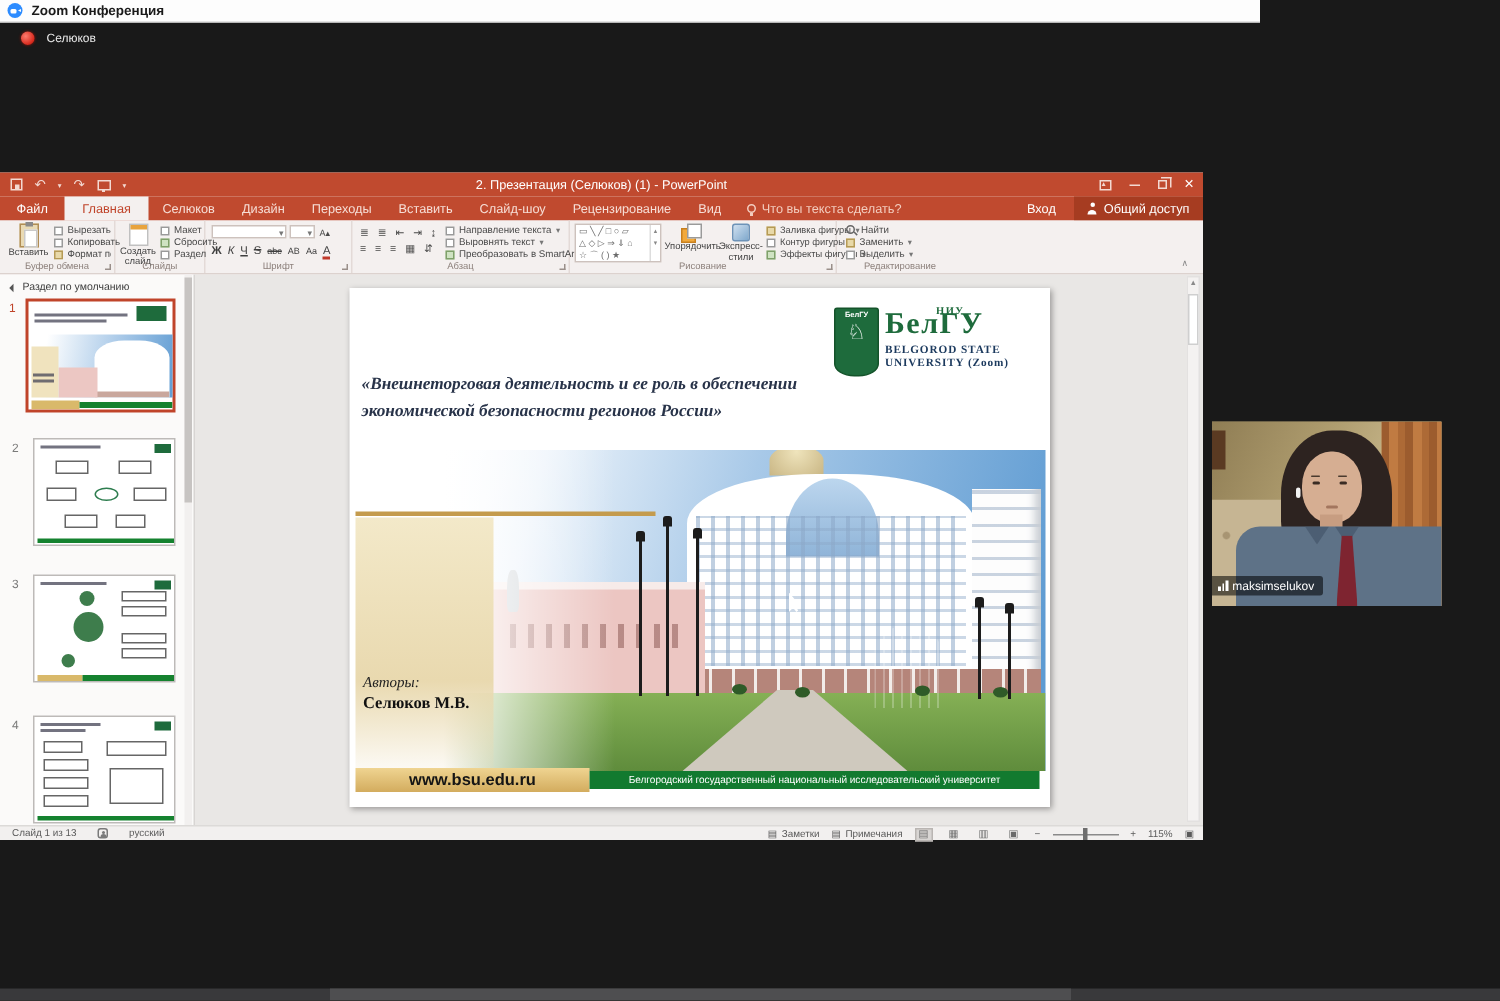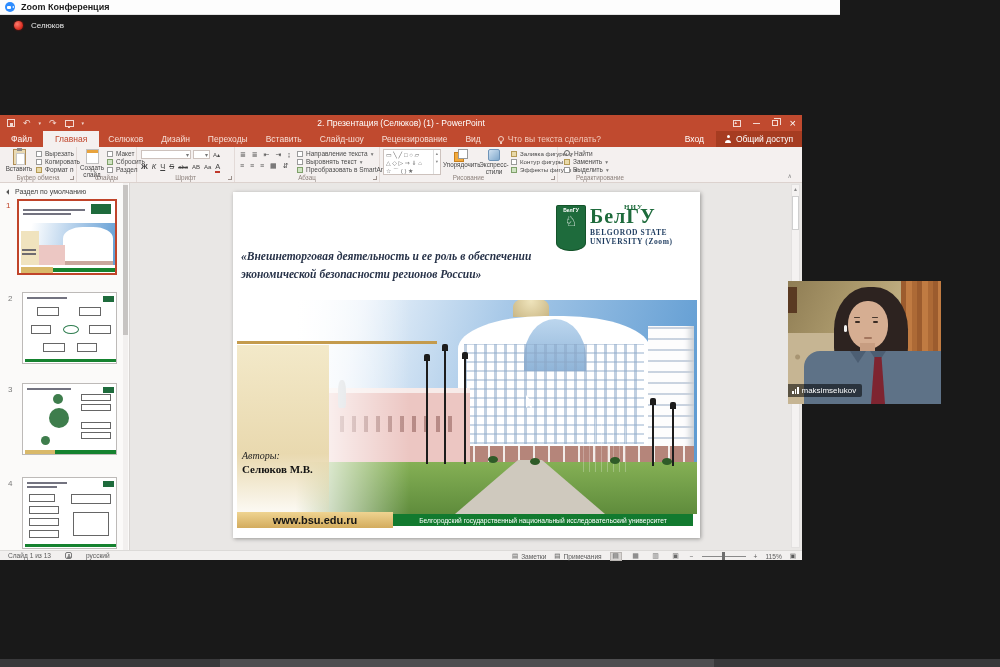--- a/index.html
+++ b/index.html
@@ -192,21 +192,21 @@
   .acc-ic:before{content:"";position:absolute;left:2.2px;top:1px;width:2px;height:2px;border-radius:50%;background:#7a7a7a;}
   .acc-ic:after{content:"";position:absolute;left:1.2px;bottom:.5px;width:4px;height:2px;border-radius:2px 2px 0 0;background:#7a7a7a;}
   .sb-right{position:absolute;right:6px;top:0;height:10px;display:flex;align-items:center;gap:8px;}
   .sb-item{display:flex;align-items:center;gap:3px;}
   .view-ic{width:12px;height:9px;display:flex;align-items:center;justify-content:center;font-size:7px;color:#6a6a6a;}
   .view-ic.on{background:#D8D5D3;border:1px solid #B9B5B2;}
   .zoom-track{width:44px;height:1px;background:#8a8a8a;position:relative;}
   .zoom-handle{position:absolute;left:20px;top:-3.5px;width:3px;height:8px;background:#6e6e6e;}
 
   
-  .video{position:absolute;left:788px;top:281px;width:153px;height:123px;overflow:hidden;background:#A5946A;}
+  .video{position:absolute;left:808px;top:281px;width:153px;height:123px;overflow:hidden;background:#A5946A;}
   .v-wall{position:absolute;inset:0;background:linear-gradient(115deg,#8f7d54 0%,#af9d6f 40%,#c3b286 62%,#cabc92 75%);}
   .v-frame{position:absolute;left:0;top:6px;width:9px;height:26px;background:#5a3a22;}
   .v-curtain{position:absolute;left:113px;top:0;width:67px;height:123px;
         background:repeating-linear-gradient(90deg,#9c5c2e 0 5px,#c07b42 5px 11px,#ad6a36 11px 16px);}
   .v-window{position:absolute;left:180px;top:0;width:10px;height:123px;background:#e9e5da;}
   .v-edge{position:absolute;left:190px;top:0;width:2px;height:123px;background:#1a1a1a;}
   .v-chair{position:absolute;left:-18px;top:52px;width:92px;height:80px;background:#c6b593;border-radius:14px;
         background-image:radial-gradient(circle at 30% 30%,rgba(122,100,66,.4) 2px,transparent 3px),
                          radial-gradient(circle at 70% 60%,rgba(122,100,66,.4) 2px,transparent 3px);}
   .v-hair{position:absolute;left:46px;top:6px;width:74px;height:92px;background:#2d2320;border-radius:46% 46% 34% 34%;}

